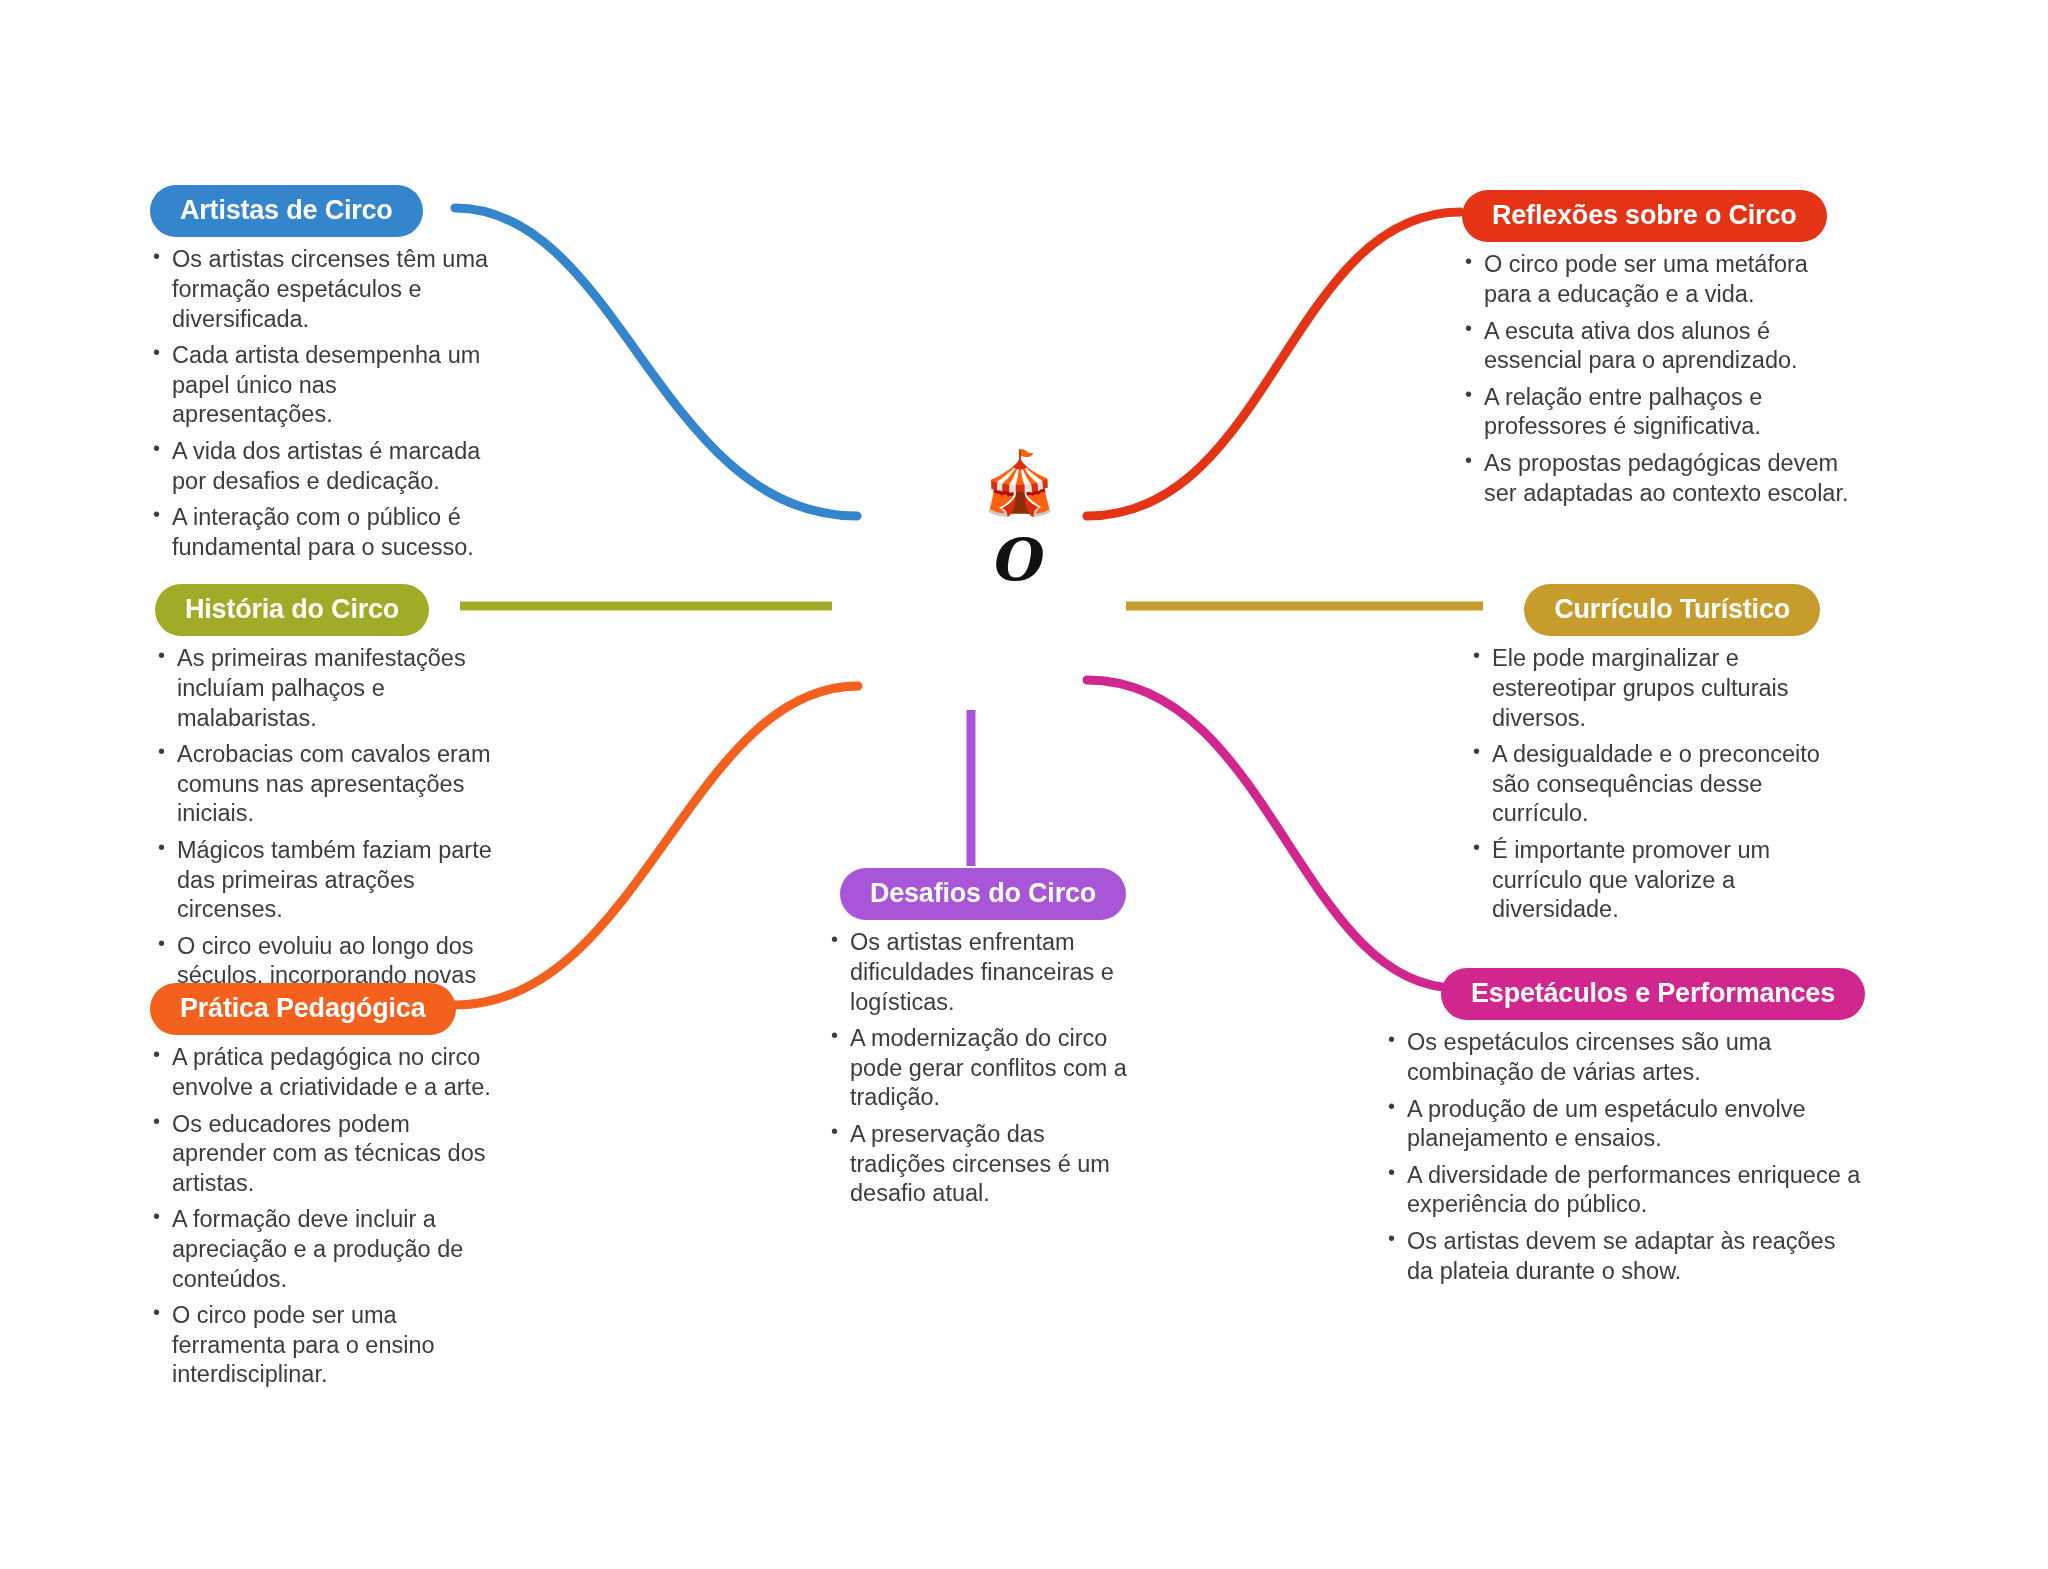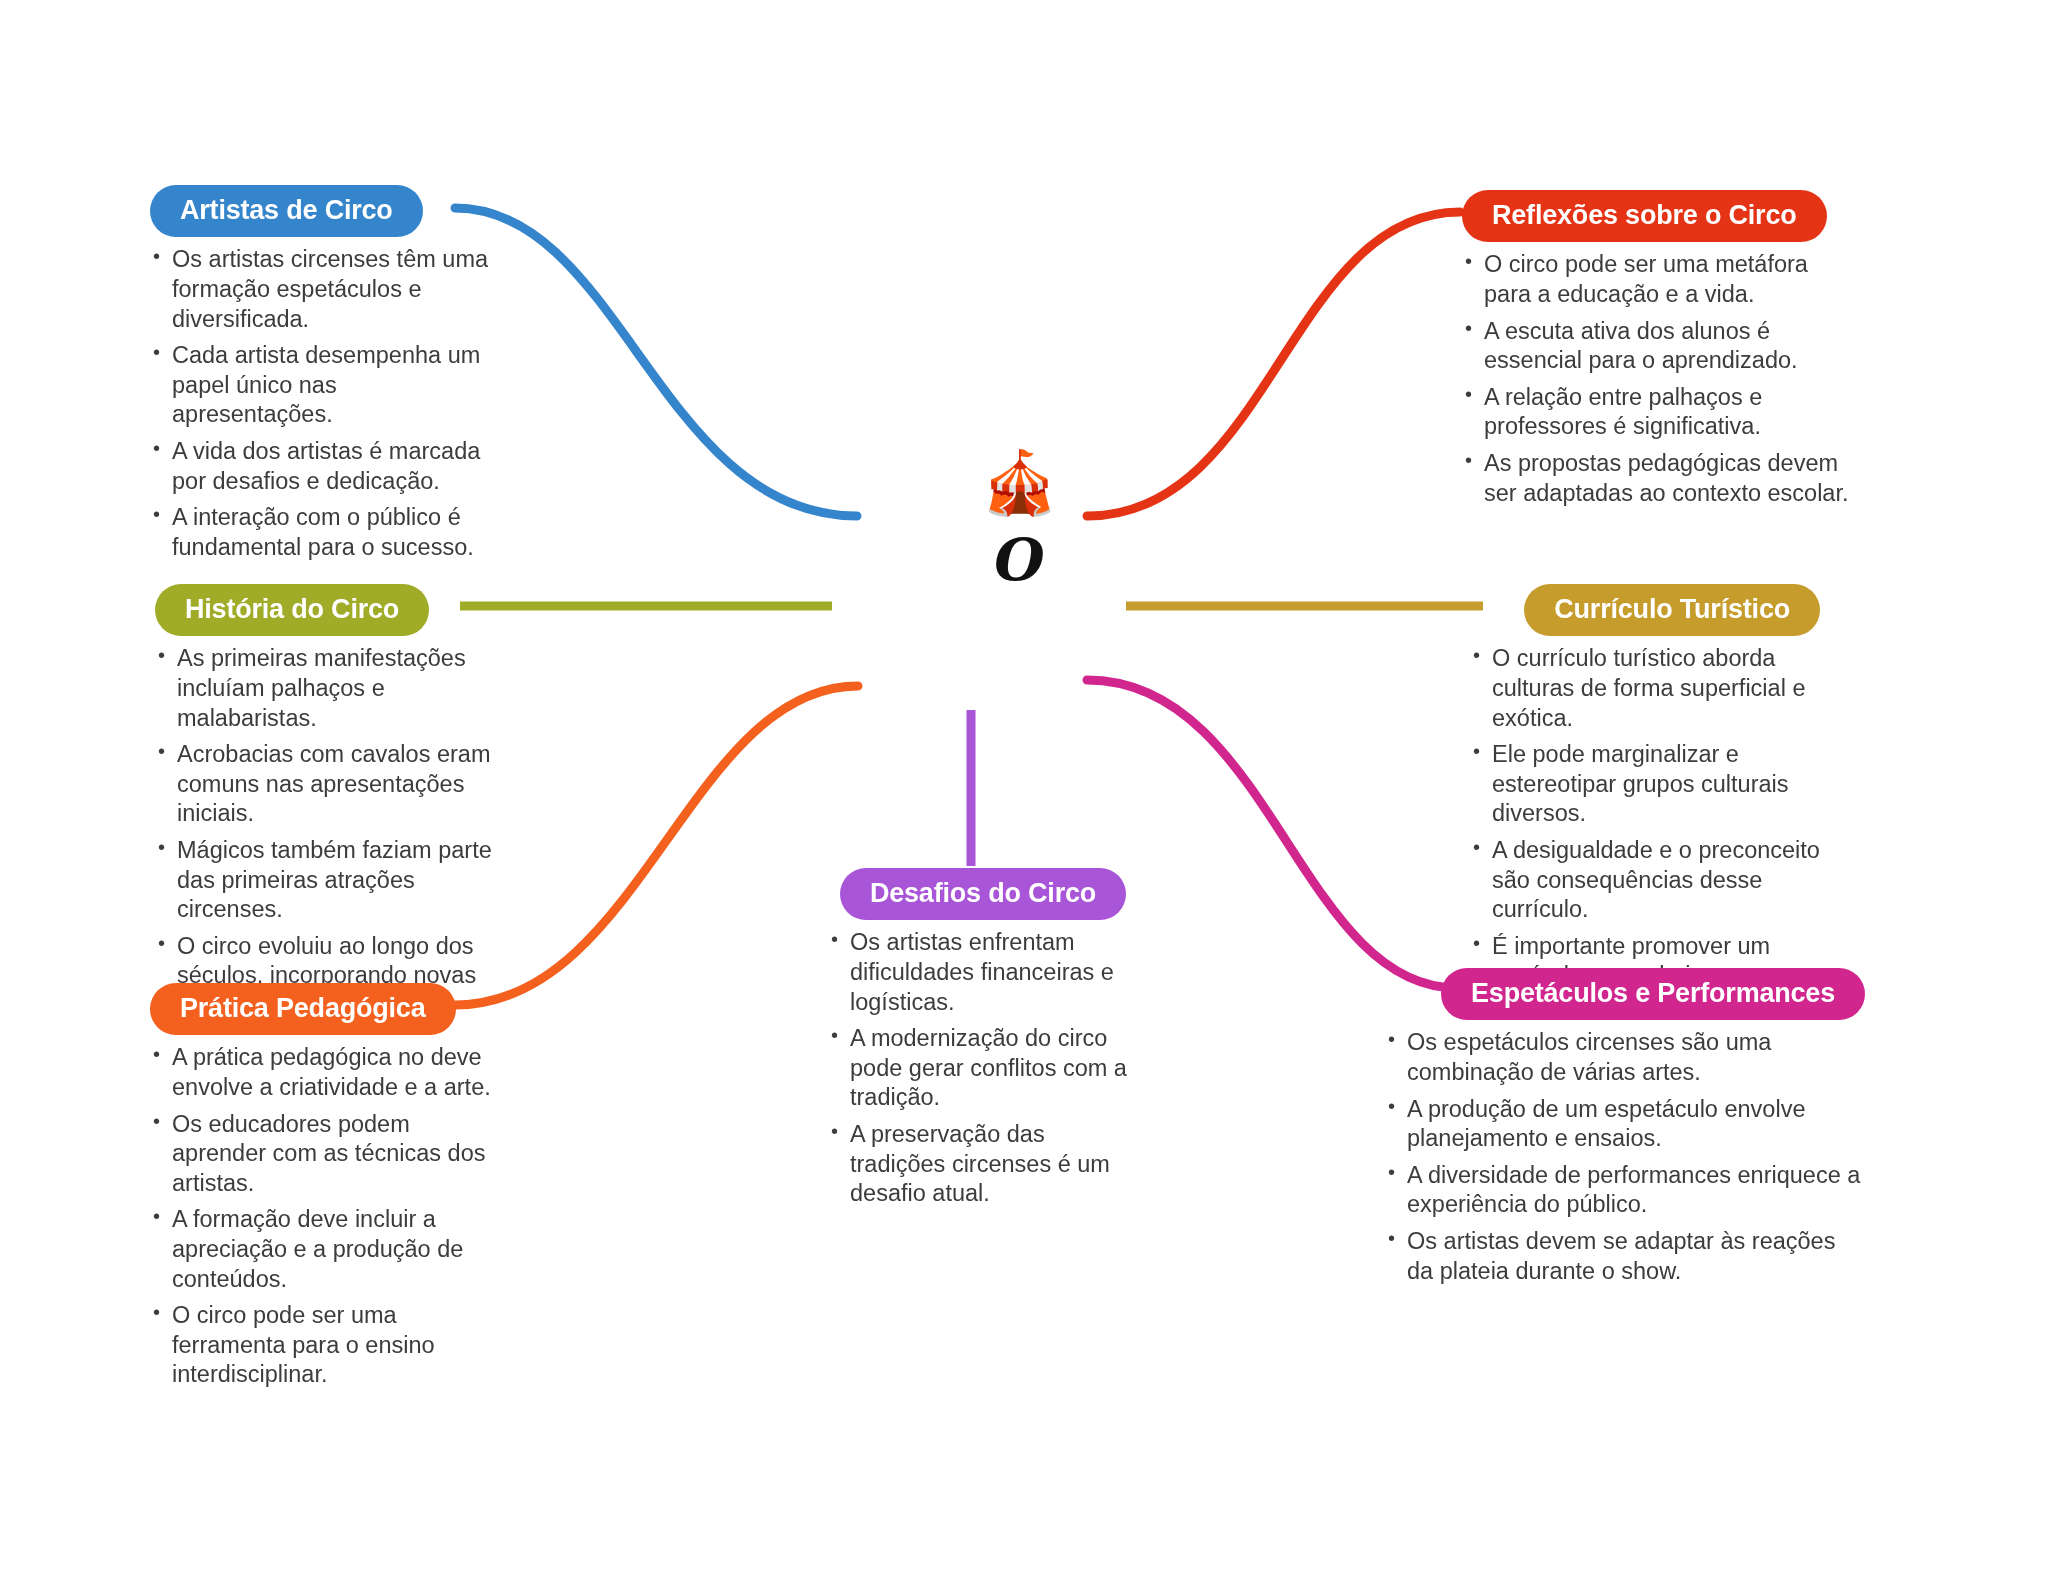--- a/index.html
+++ b/index.html
@@ -165,33 +165,32 @@
       <li>Mágicos também faziam parte das primeiras atrações circenses.</li>
       <li>O circo evoluiu ao longo dos séculos, incorporando novas artes.</li>
     </ul>
   </div>
 
   <div class="branch" style="left:1470px; top:584px; width:350px;">
     <div class="pill-wrap right">
       <span class="pill" style="background:#c69c2c;">Currículo Turístico</span>
     </div>
     <ul class="bullets">
-      <li>O currículo turístico aborda culturas de forma superficial e exótica.</li>
       <li>Ele pode marginalizar e estereotipar grupos culturais diversos.</li>
       <li>A desigualdade e o preconceito são consequências desse currículo.</li>
       <li>É importante promover um currículo que valorize a diversidade.</li>
     </ul>
   </div>
 
   <div class="branch" style="left:150px; top:983px; width:360px;">
     <div class="pill-wrap left">
       <span class="pill" style="background:#f4611f;">Prática Pedagógica</span>
     </div>
     <ul class="bullets">
-      <li>A prática pedagógica no deve envolve a criatividade e a arte.</li>
+      <li>A prática pedagógica no circo envolve a criatividade e a arte.</li>
       <li>Os educadores podem aprender com as técnicas dos artistas.</li>
       <li>A formação deve incluir a apreciação e a produção de conteúdos.</li>
       <li>O circo pode ser uma ferramenta para o ensino interdisciplinar.</li>
     </ul>
   </div>
 
   <div class="branch" style="left:828px; top:868px; width:310px;">
     <div class="pill-wrap center">
       <span class="pill" style="background:#a855d8;">Desafios do Circo</span>
     </div>

